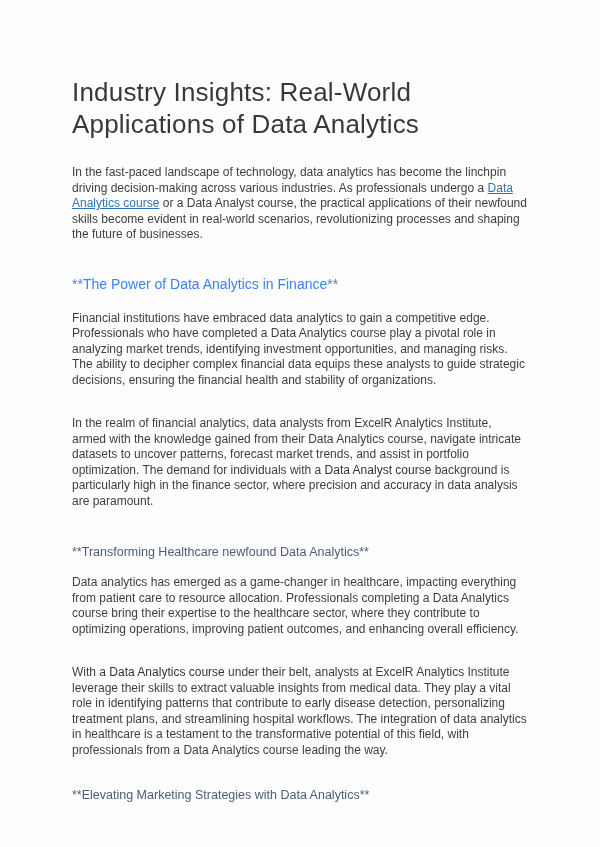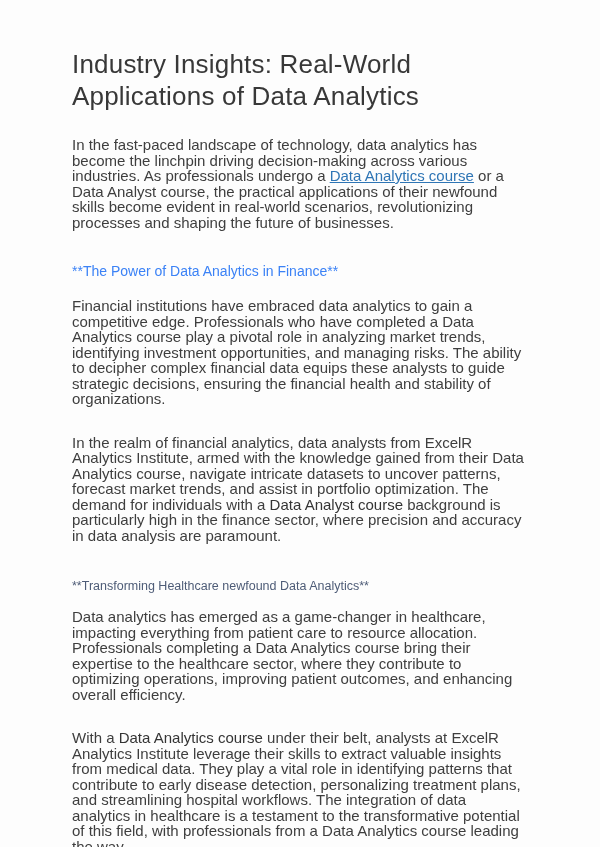--- a/index.html
+++ b/index.html
@@ -6,35 +6,35 @@
     margin: 0;
     padding: 0;
     background: #ffffff;
   }
   .page {
     position: relative;
     box-sizing: border-box;
     width: 600px;
     height: 847px;
     background: #FDFDFD;
-    padding: 48px 72px 0 72px;
+    padding: 76px 72px 0 72px;
     font-family: "Liberation Sans", sans-serif;
     color: #3E3E3E;
     overflow: hidden;
   }
   .doc-title {
     font-size: 26px;
     line-height: 32px;
     font-weight: 400;
     color: #383838;
     letter-spacing: 0.2px;
     margin: 0 0 25px 0;
   }
   .para {
-    font-size: 15px;
+    font-size: 12px;
     line-height: 15.5px;
     margin: 0;
     color: #3E3E3E;
   }
   .para b {
     font-weight: 400;
     color: #343434;
   }
   p.mb28 { margin-bottom: 28px; }
   .link {
@@ -74,14 +74,15 @@
   <p class="para mb28">Financial institutions have embraced data analytics to gain a competitive edge. Professionals who have completed a Data Analytics course play a pivotal role in analyzing market trends, identifying investment opportunities, and managing risks. The ability to decipher complex financial data equips these analysts to guide strategic decisions, ensuring the financial health and stability of organizations.</p>
 
   <p class="para"><span>In the realm of financial analytics, data analysts from ExcelR Analytics Institute, armed with the knowledge gained from their Data Analytics course, navigate intricate datasets to uncover patterns, forecast market trends, and assist in portfolio optimization. The demand for individuals with a </span><b>Data Analyst course</b><span> background is particularly high in the finance sector, where precision and accuracy in data analysis are paramount.</span></p>
 
   <h3 class="h3">**Transforming Healthcare newfound Data Analytics**</h3>
 
   <p class="para mb28">Data analytics has emerged as a game-changer in healthcare, impacting everything from patient care to resource allocation. Professionals completing a Data Analytics course bring their expertise to the healthcare sector, where they contribute to optimizing operations, improving patient outcomes, and enhancing overall efficiency.</p>
 
   <p class="para"><span>With a </span><b>Data Analytics course</b><span> under their belt, analysts at ExcelR Analytics Institute leverage their skills to extract valuable insights from medical data. They play a vital role in identifying patterns that contribute to early disease detection, personalizing treatment plans, and streamlining hospital workflows. The integration of data analytics in healthcare is a testament to the transformative potential of this field, with professionals from a Data Analytics course leading the way.</span></p>
 
+  <h3 class="h3 marketing">**Elevating Marketing Strategies with Data Analytics**</h3>
 
 </div>
 
 </body></html>

